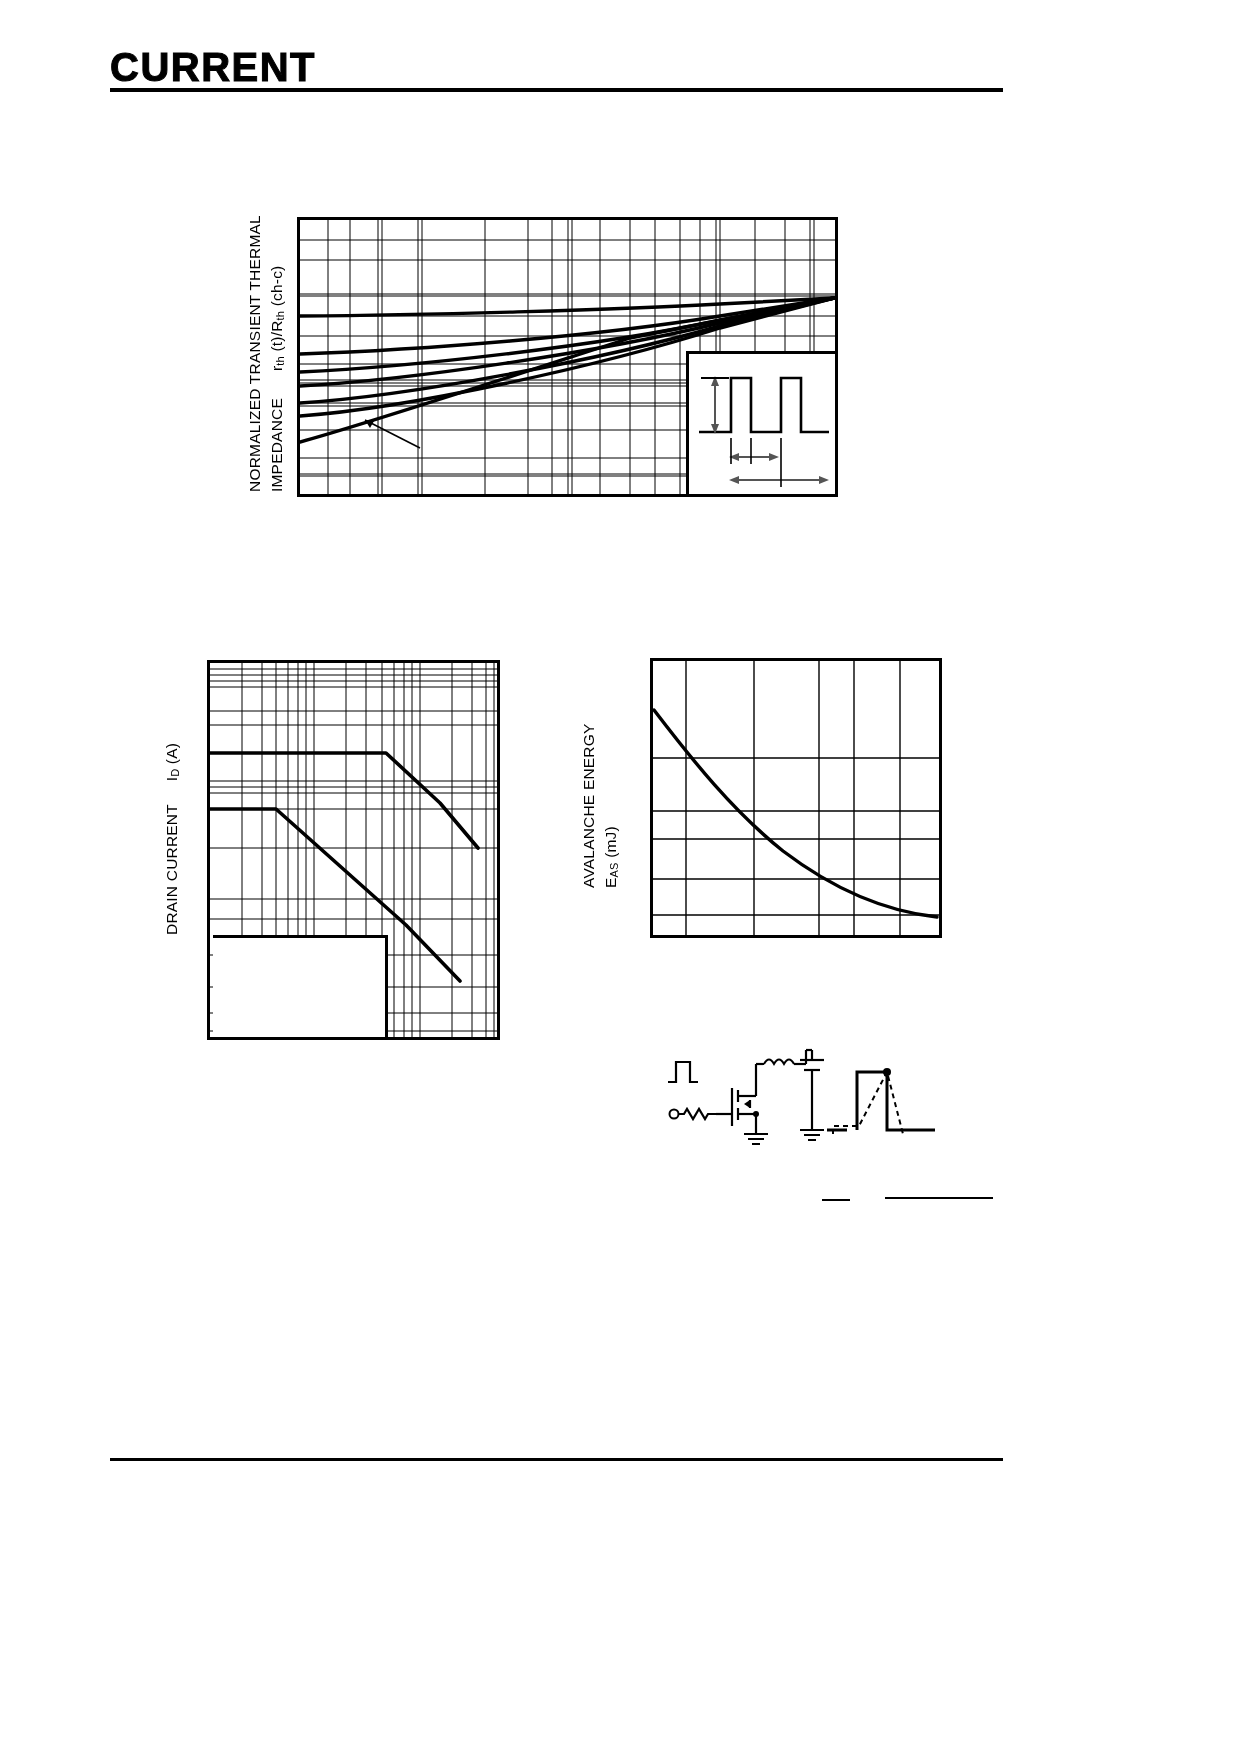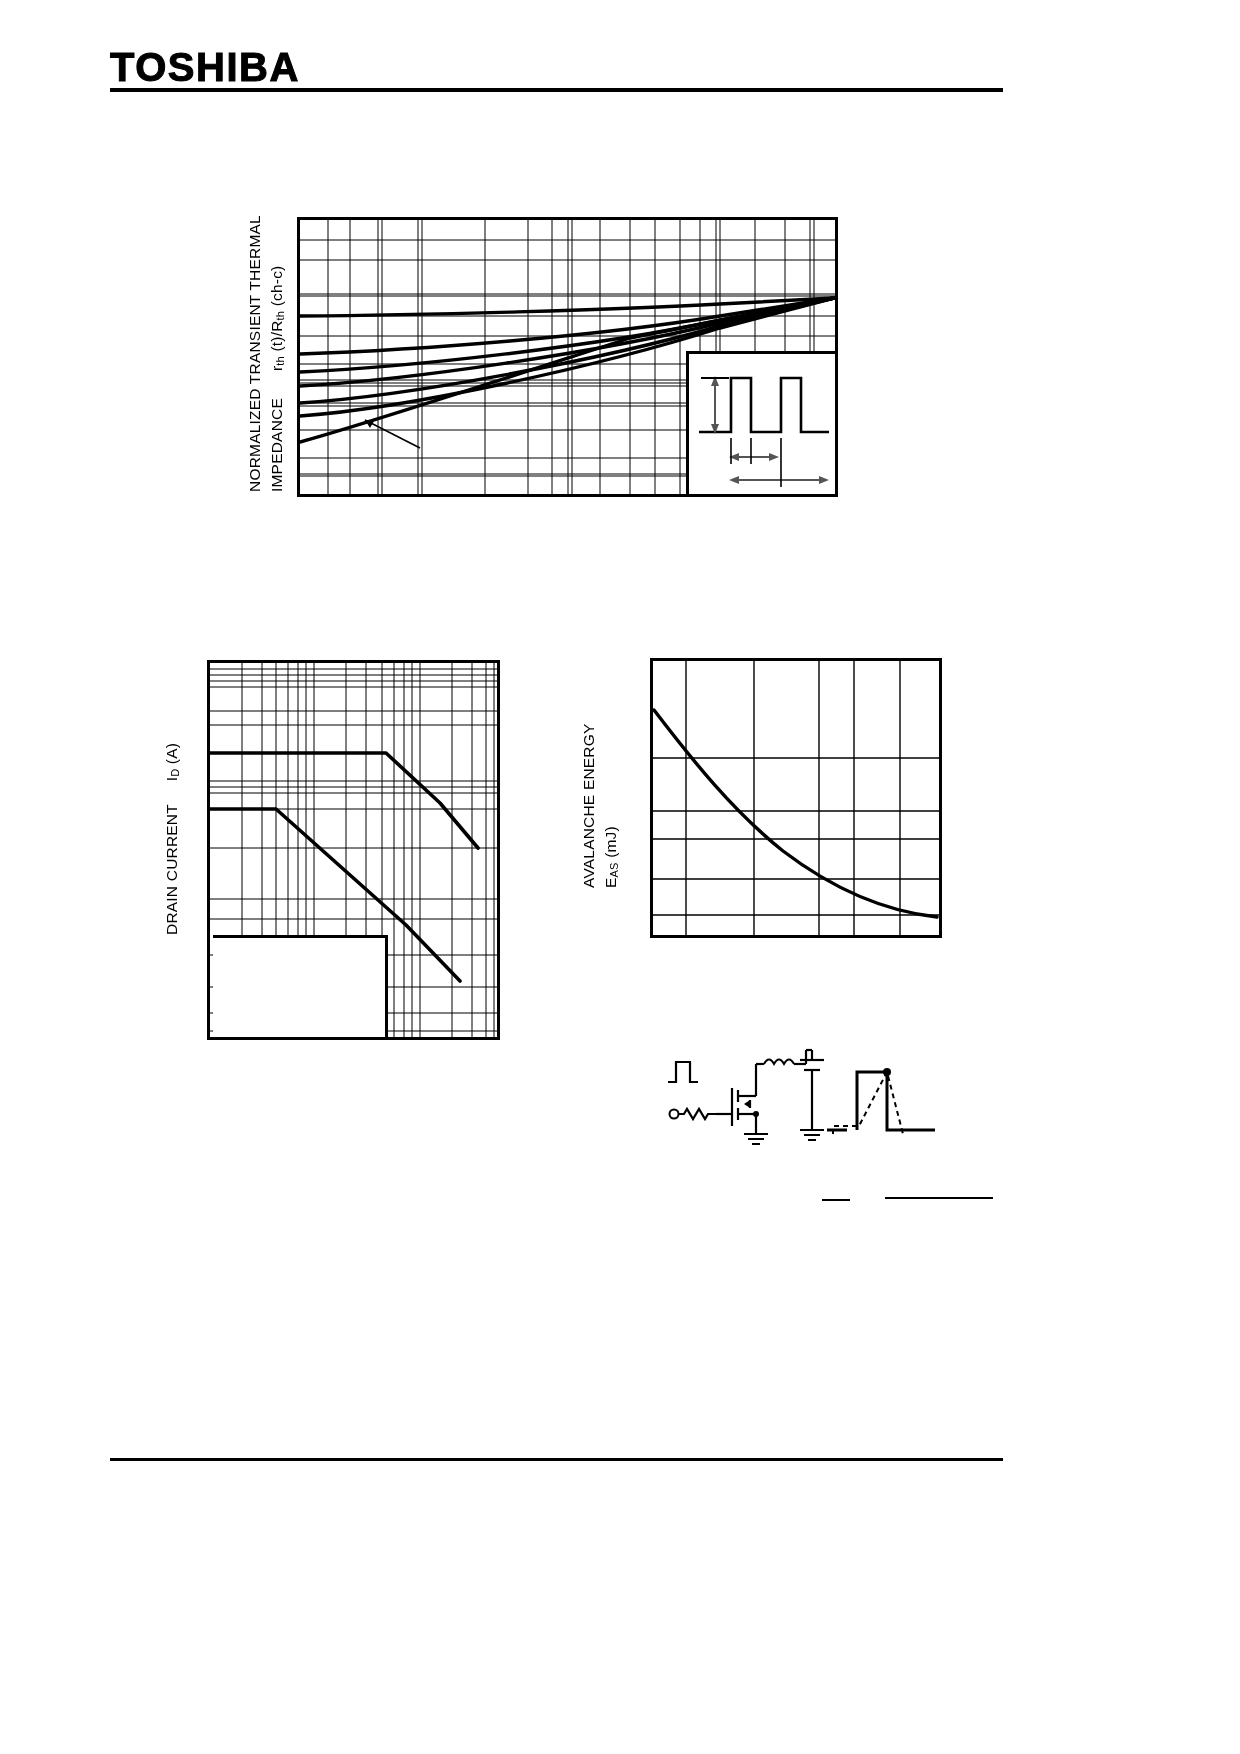--- a/index.html
+++ b/index.html
@@ -72,21 +72,21 @@
 
   
   #rule-a{left:822px;top:1199px;width:28px;}
   #rule-b{left:885px;top:1197px;width:108px;}
 </style>
 </head>
 <body>
 
 <div class="page">
 
-  <div id="brand-logo">TOSHIBA</div>
+  <div id="brand-logo">CURRENT</div>
   <div id="header-rule"></div>
 
   <div class="vlabel" style="left:246px;top:492px;">
     <span>NORMALIZED TRANSIENT THERMAL</span>
   </div>
   <div class="vlabel" style="left:268px;top:492px;">
     <span>IMPEDANCE</span>
     <span style="display:inline-block;width:18px;"></span>
     <span>r</span><span class="sub">th</span><span> (t)/R</span><span class="sub">th</span><span> (ch-c)</span>
   </div>

